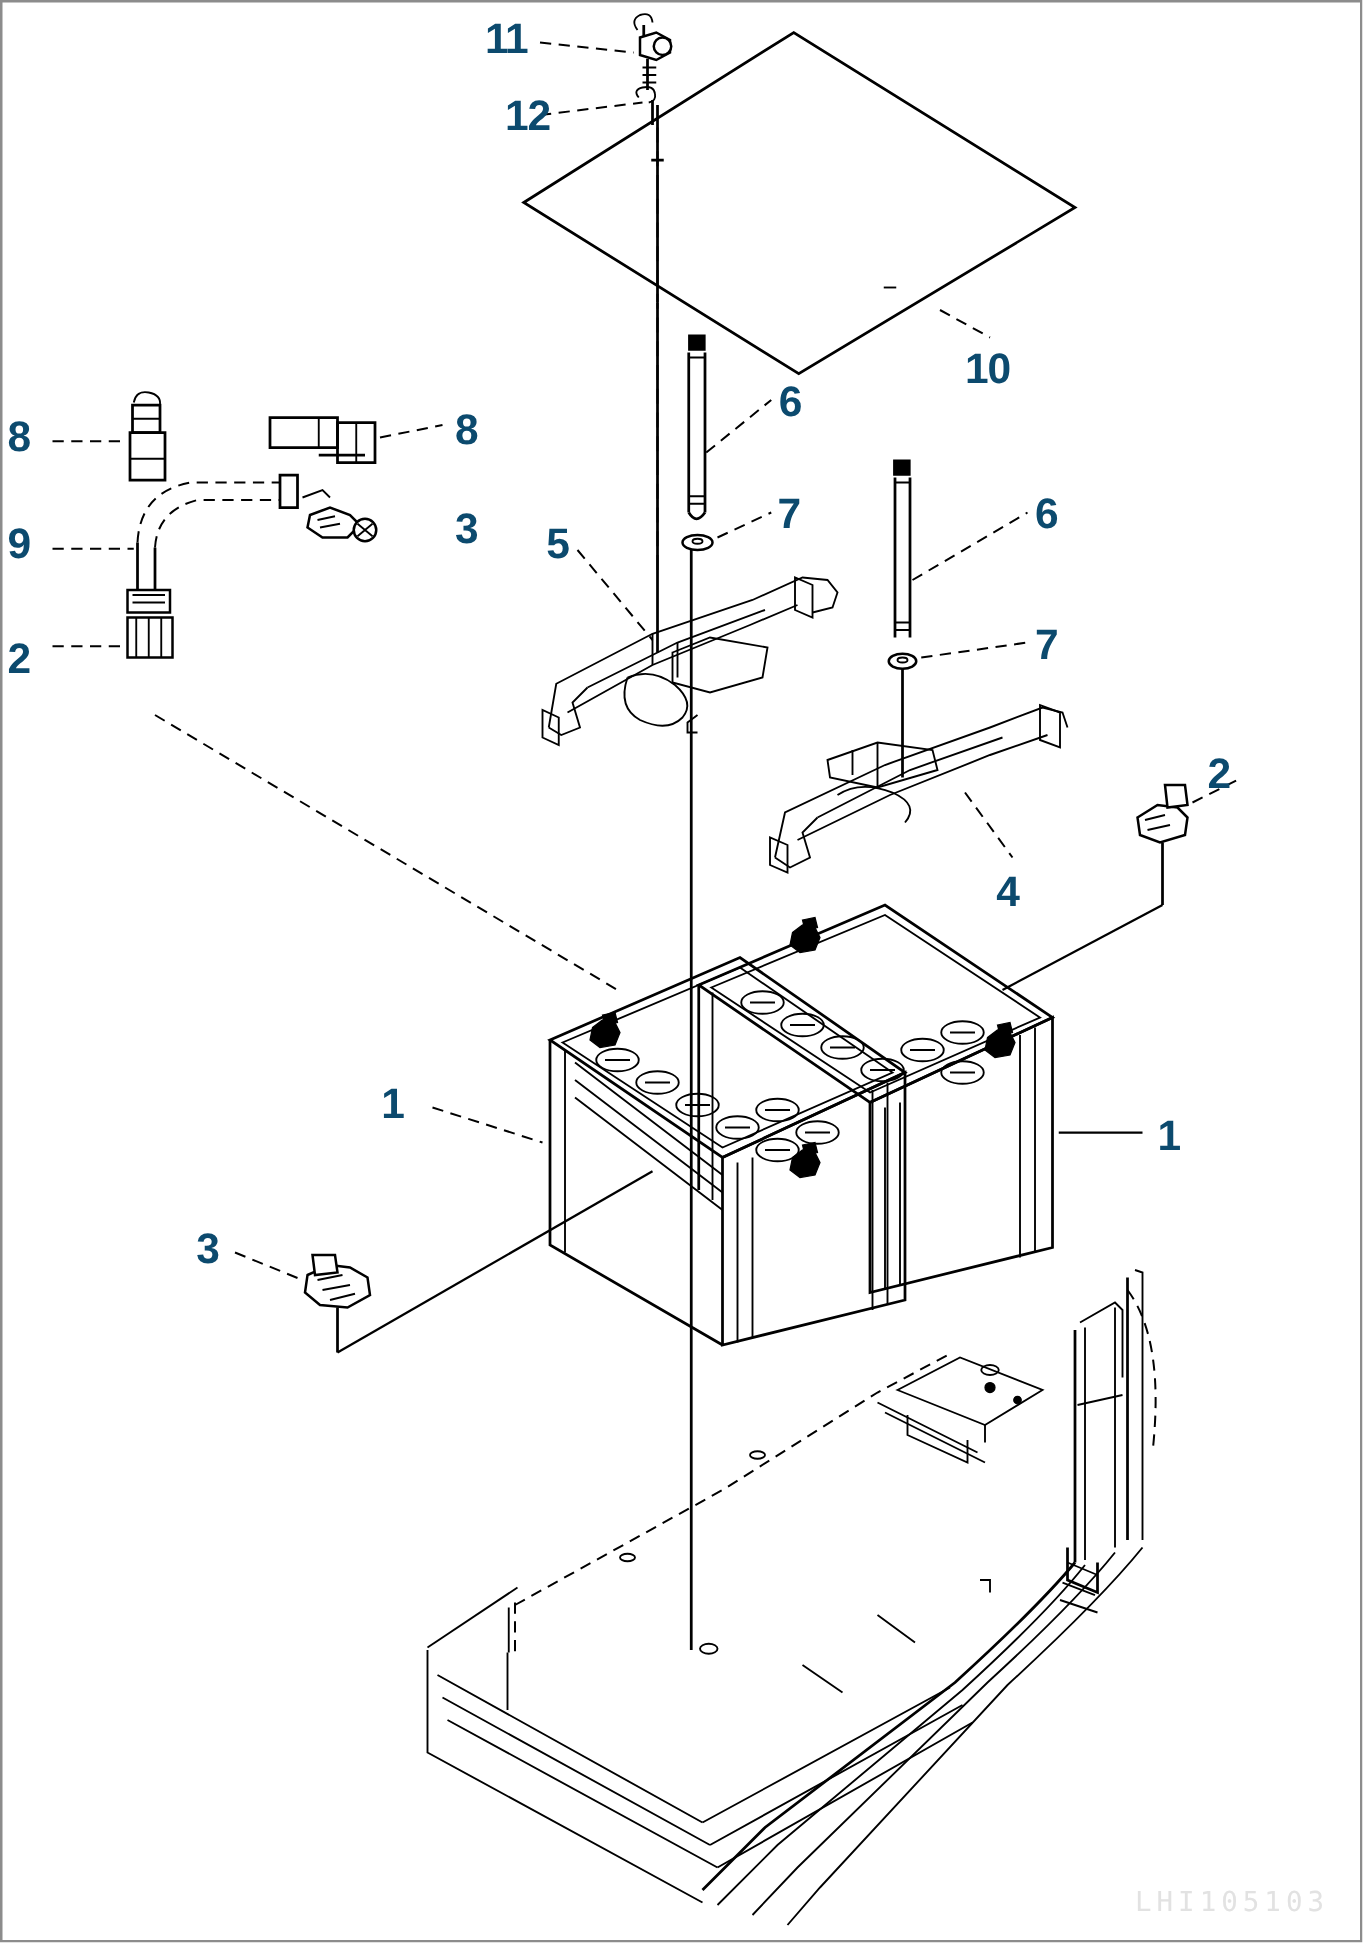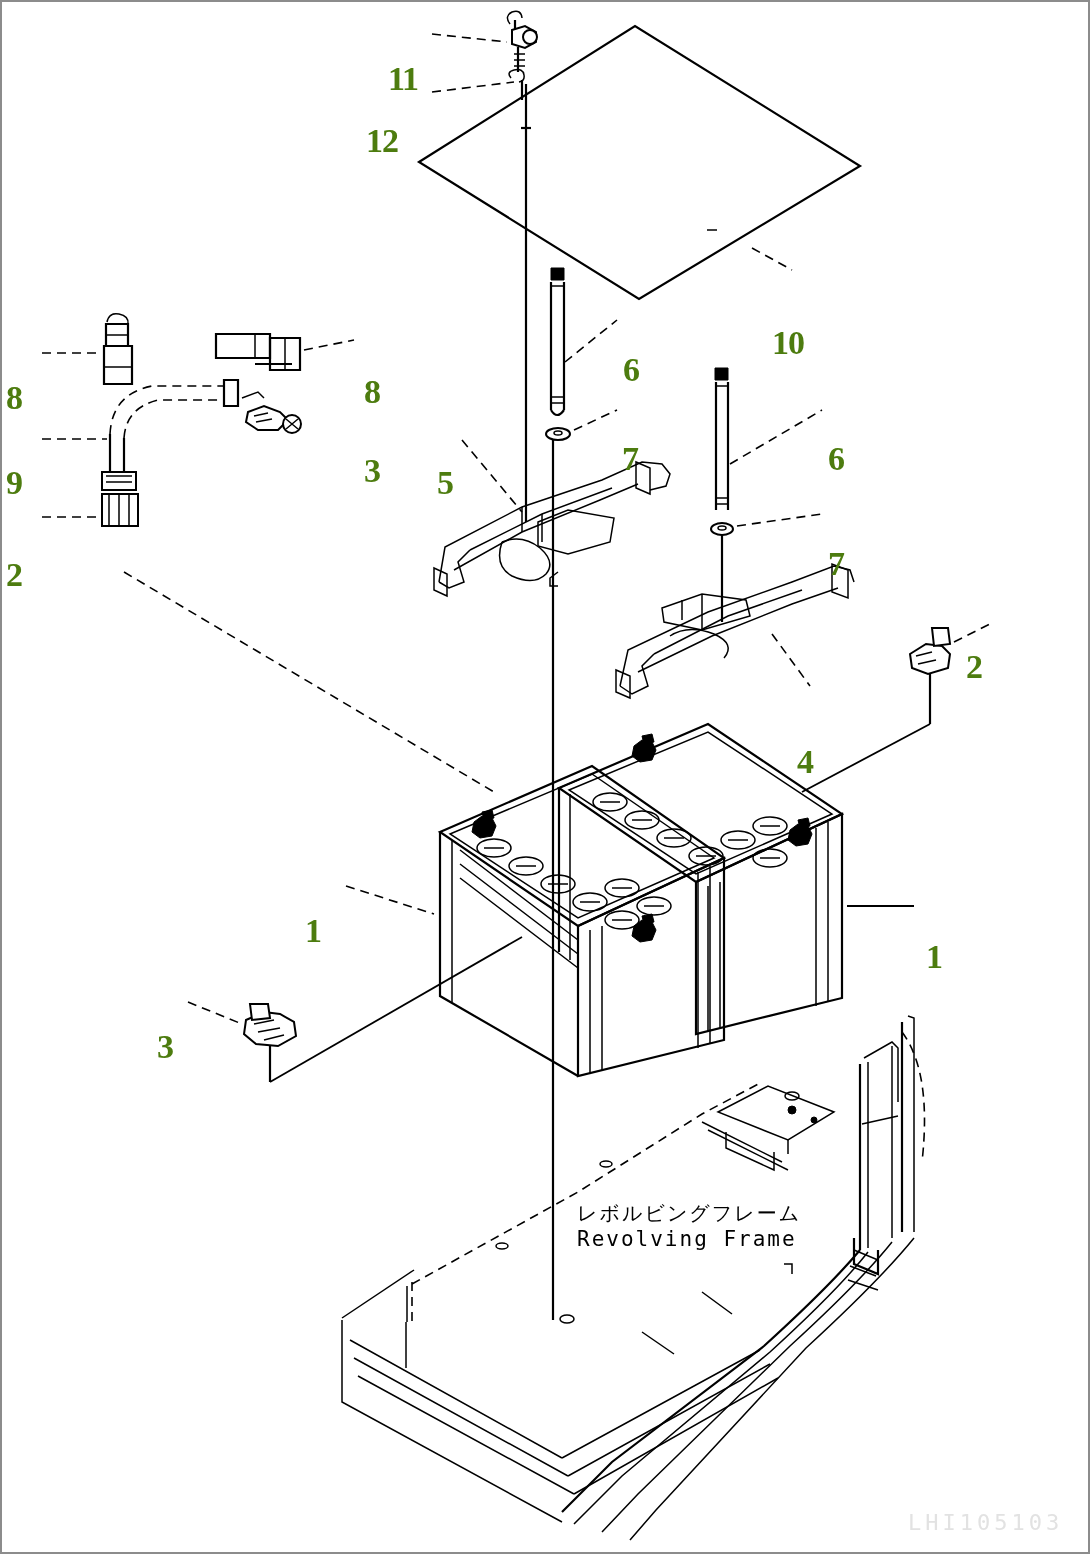--- a/index.html
+++ b/index.html
@@ -22,29 +22,28 @@
   #svg-root {
     position: absolute;
     left: 0;
     top: 0;
     width: 1090px;
     height: 1554px;
     display: block;
   }
   .callout {
     position: absolute;
-    color: #4d7c0f;
-    font-family: Liberation Serif, serif;
+    color: #0c4a6e;
+    font-family: Liberation Sans, sans-serif;
     font-weight: bold;
     font-size: 34px;
     line-height: 34px;
     letter-spacing: -1px;
     white-space: nowrap;
     user-select: none;
-    margin-top: 48px;
   }
   .frame-label {
     position: absolute;
     color: #000000;
     font-family: "DejaVu Sans Mono", monospace;
     font-size: 21px;
     line-height: 26px;
     letter-spacing: 2px;
     white-space: nowrap;
   }
@@ -330,38 +329,34 @@
 
       <path class="lnt" d="M 560,1456 L 758,1348 M 566,1474 L 768,1362 M 572,1492 L 776,1376"></path>
       <path class="lnt" d="M 700,1290 L 730,1312 M 640,1330 L 672,1352"></path>
 
       <path class="lnt" d="M 782,1262 L 790,1262 L 790,1272"></path>
     </g>
 
   </svg>
 
   <div class="callout" style="left:386px;  top:12px;">11</div>
-  <div class="callout" style="left:364px;  top:74px;">12</div>
+  <div class="callout" style="left:402px;  top:74px;">12</div>
   <div class="callout" style="left:770px;  top:276px;">10</div>
   <div class="callout" style="left:621px;  top:303px;">6</div>
   <div class="callout" style="left:4px;    top:331px;">8</div>
   <div class="callout" style="left:362px;  top:325px;">8</div>
   <div class="callout" style="left:362px;  top:404px;">3</div>
   <div class="callout" style="left:620px;  top:392px;">7</div>
   <div class="callout" style="left:826px;  top:392px;">6</div>
   <div class="callout" style="left:435px;  top:416px;">5</div>
   <div class="callout" style="left:4px;    top:416px;">9</div>
   <div class="callout" style="left:4px;    top:508px;">2</div>
   <div class="callout" style="left:826px;  top:497px;">7</div>
   <div class="callout" style="left:964px;  top:600px;">2</div>
   <div class="callout" style="left:795px;  top:695px;">4</div>
   <div class="callout" style="left:303px;  top:864px;">1</div>
   <div class="callout" style="left:924px;  top:890px;">1</div>
   <div class="callout" style="left:155px;  top:980px;">3</div>
 
-  <div class="frame-label" style="left:575px; top:1198px;">
-    <span class="jp">レボルビングフレーム</span>
-    <span class="en">Revolving Frame</span>
-  </div>
 
   <div class="watermark" style="left:906px; top:1508px;">LHI105103</div>
 
 </div>
 
 </body></html>

